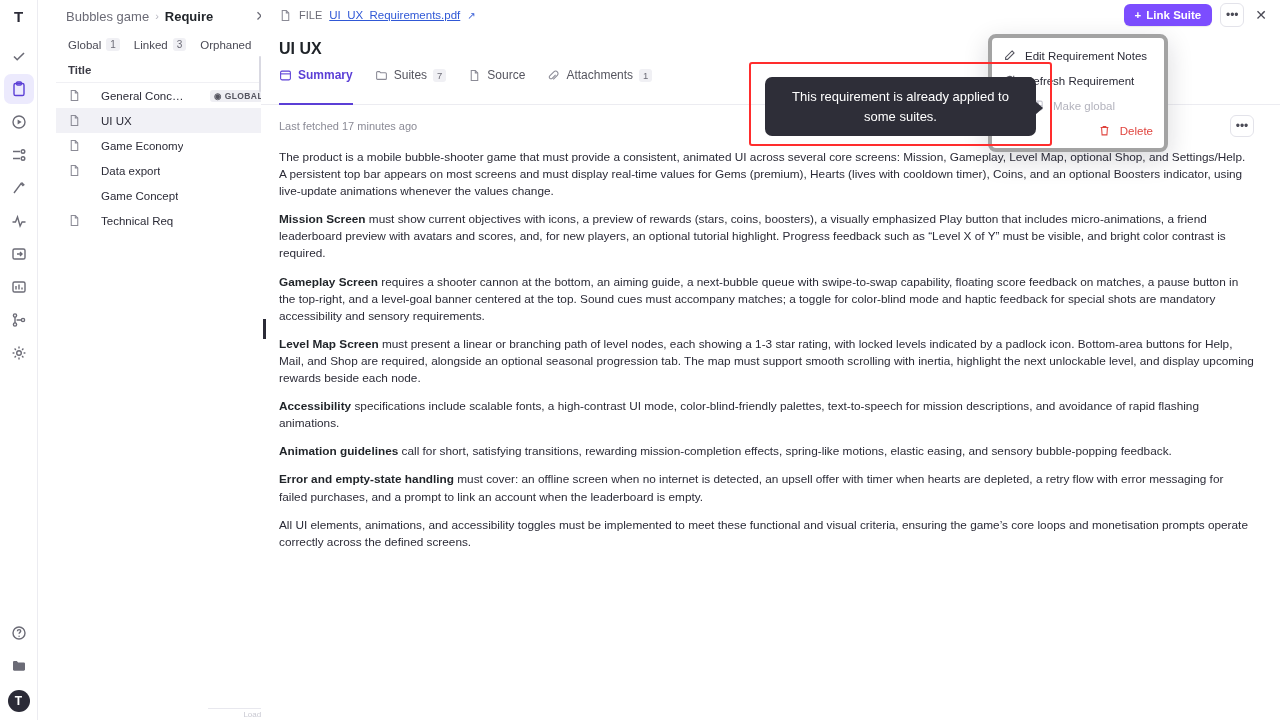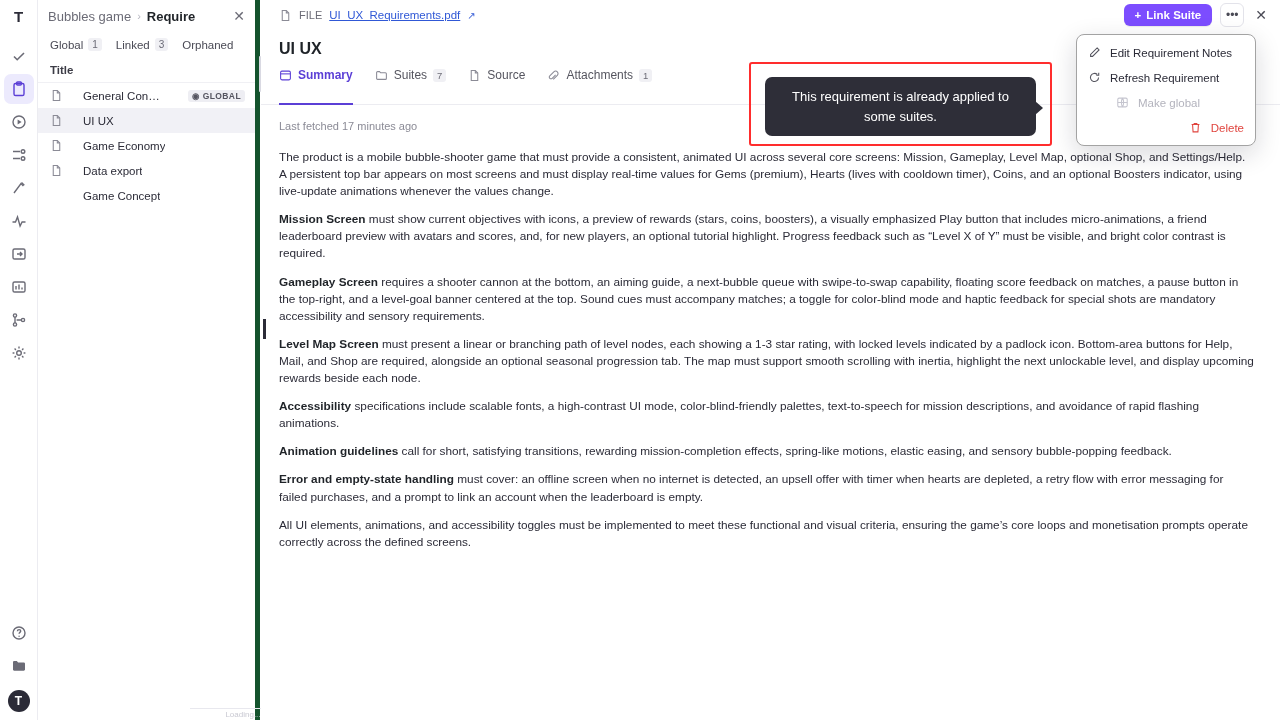--- a/index.html
+++ b/index.html
@@ -32,22 +32,22 @@
   .rail-ico.active { background: #eceafd; color: #5b3fd6; }
   .rail-bottom { margin-top: auto; padding-bottom: 8px; display: flex; flex-direction: column; align-items: center; }
   .rail-avatar {
     width: 22px; height: 22px; border-radius: 50%;
     background: #2b2b37; color: #fff; font-size: 12px; font-weight: 700;
     display: flex; align-items: center; justify-content: center; margin-top: 6px;
   }
 
   
   .panel {
-    position: absolute; left: 38px; top: 0; width: 222px; height: 720px;
-    background: #ffffff; border-right: 5px solid #14532d;
+    position: absolute; left: 56px; top: 0; width: 222px; height: 720px;
+    background: #ffffff; border-right: 1px solid #14532d;
   }
   .panel-head {
     height: 32px; display: flex; align-items: center; gap: 6px;
     padding: 0 10px; font-size: 13px;
   }
   .bc-crumb { color: #6b6b76; }
   .bc-sep { color: #b5b5bf; font-size: 11px; }
   .bc-current { color: #1f2328; font-weight: 700; }
   .panel-close { margin-left: auto; color: #6b6b76; font-size: 14px; line-height: 1; cursor: default; }
 
@@ -154,22 +154,22 @@
     position: relative;
   }
   .body p { margin-bottom: 11px; }
   .body b { font-weight: 700; color: #1f2328; }
   .para-mark {
     position: absolute; left: 2px; top: 182px; width: 3px; height: 20px; background: #2b2b37;
   }
 
   
   .menu {
-    position: absolute; left: 1076px; top: 34px; width: 180px;
-    background: #ffffff; border: 1px solid #a3a3a3; border-radius: 8px;
+    position: absolute; left: 988px; top: 34px; width: 180px;
+    background: #ffffff; border: 4px solid #a3a3a3; border-radius: 8px;
     box-shadow: 0 8px 26px rgba(16,16,40,.16); padding: 5px 0; z-index: 40;
   }
   .menu-item {
     display: flex; align-items: center; gap: 9px; padding: 6px 11px; font-size: 11.5px; color: #2b2b37;
   }
   .menu-item .mico { width: 13px; height: 13px; color: #55555f; flex: 0 0 13px; }
   .menu-item .mico svg { width: 13px; height: 13px; display: block; }
   .menu-item.disabled { color: #b3b3bd; margin-left: 28px; }
   .menu-item.disabled .mico { color: #c5c5cf; }
   .menu-item.danger { color: #e0443e; justify-content: flex-end; }
@@ -352,20 +352,29 @@
           </svg>
       </span>
       <span class="lbl">Data export</span>
     </div>
 
     <div class="list-row">
       <span class="rico"><span class="diamond"></span></span>
       <span class="lbl">Game Concept</span>
     </div>
 
+    <div class="list-row">
+      <span class="rico">
+        <svg viewBox="0 0 16 16" fill="none" stroke="currentColor" stroke-width="1.3">
+            <path d="M4 1.8h5l3 3v9.4H4z"></path>
+            <path d="M9 1.8v3h3"></path>
+          </svg>
+      </span>
+      <span class="lbl">Technical Req</span>
+    </div>
 
     <div class="bottom-ghost">Loading...</div>
   </div>
 
   <div class="splitter"></div>
 
   <div class="main">
 
     <div class="main-top">
       <span class="file-ico">

